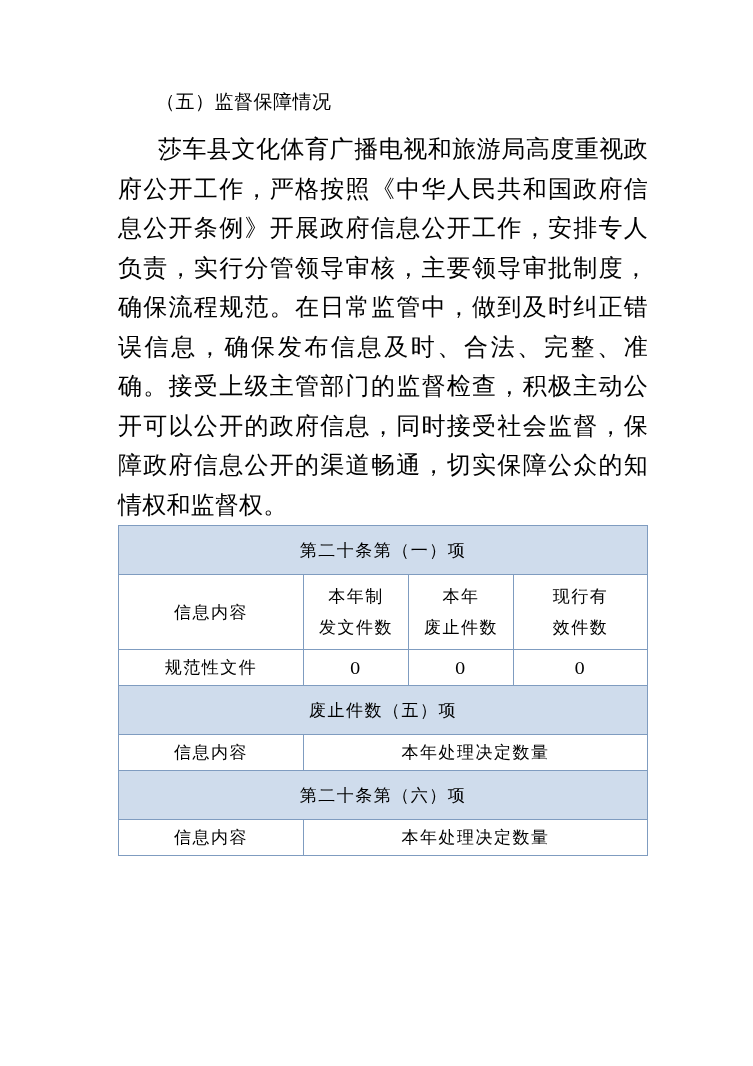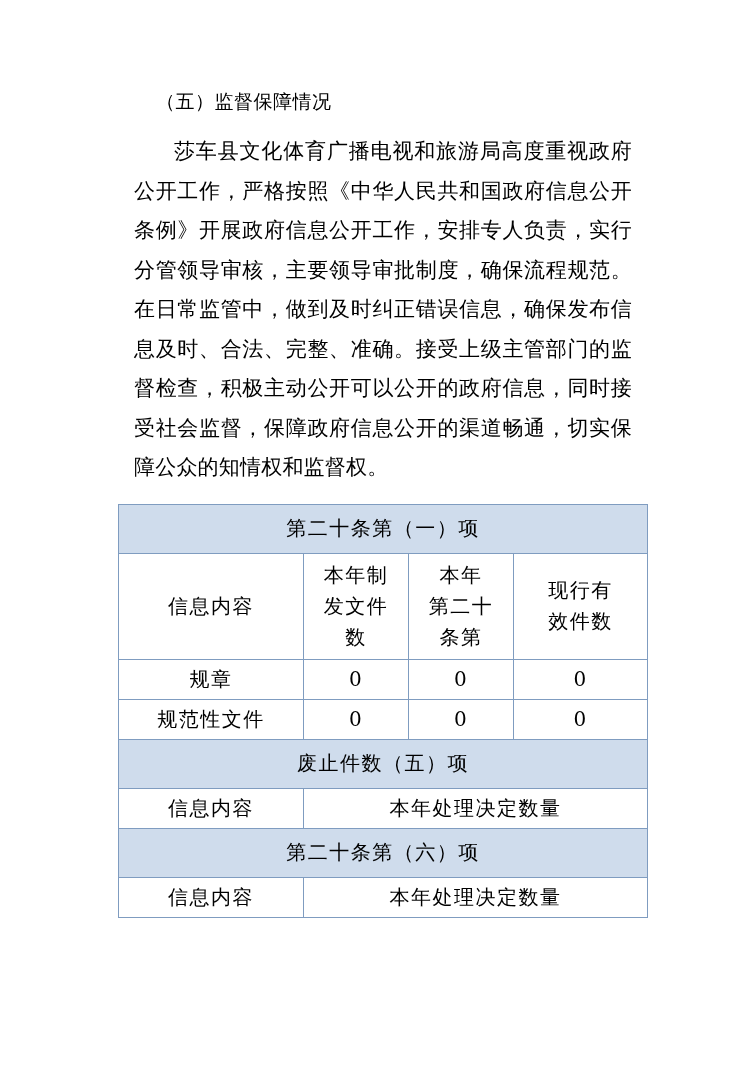--- a/index.html
+++ b/index.html
@@ -26,23 +26,23 @@
   }
   .heading-sub {
     font-size: 19px;
     line-height: 30px;
     margin: 0 0 14px 0;
     text-indent: 38px;
     letter-spacing: 0.5px;
     font-family: "DejaVu Serif", "Liberation Serif", serif;
   }
   .body-par {
-    font-size: 21px;
+    font-size: 24px;
     line-height: 39.5px;
-    margin: 16px;
+    margin: 0;
     text-align: justify;
     text-indent: 40px;
     letter-spacing: 0.2px;
   }
   .heading-main {
     font-size: 19.5px;
     line-height: 34px;
     margin: 12px 0 10px 0;
     text-indent: 38px;
     font-weight: bold;
@@ -50,21 +50,21 @@
     letter-spacing: 0.4px;
   }
   table.info-table {
     border-collapse: collapse;
     width: 529px;
     margin: 0;
     table-layout: fixed;
   }
   table.info-table td {
     border: 1px solid #7f9cc0;
-    font-size: 20px;
+    font-size: 17px;
     text-align: center;
     vertical-align: middle;
     padding: 6px 14px;
     letter-spacing: 1.5px;
     font-family: "DejaVu Serif", "Liberation Serif", serif;
   }
   td.section-head {
     background: #cfdcec;
     height: 36px;
     letter-spacing: 3px;
@@ -101,32 +101,26 @@
         <td class="section-head" colspan="4">第二十条第（一）项</td>
       </tr>
       <tr>
         <td>信息内容</td>
         <td class="two-line">
           <span class="cell-line">本年制</span>
           <span class="cell-line">发文件数</span>
         </td>
         <td class="two-line">
           <span class="cell-line">本年</span>
-          <span class="cell-line">第二十条第</span>
+          <span class="cell-line">废止件数</span>
         </td>
         <td class="two-line">
           <span class="cell-line">现行有</span>
           <span class="cell-line">效件数</span>
         </td>
-      </tr>
-      <tr>
-        <td>规章</td>
-        <td class="num">0</td>
-        <td class="num">0</td>
-        <td class="num">0</td>
       </tr>
       <tr>
         <td>规范性文件</td>
         <td class="num">0</td>
         <td class="num">0</td>
         <td class="num">0</td>
       </tr>
 
       <tr>
         <td class="section-head" colspan="4">废止件数（五）项</td>

